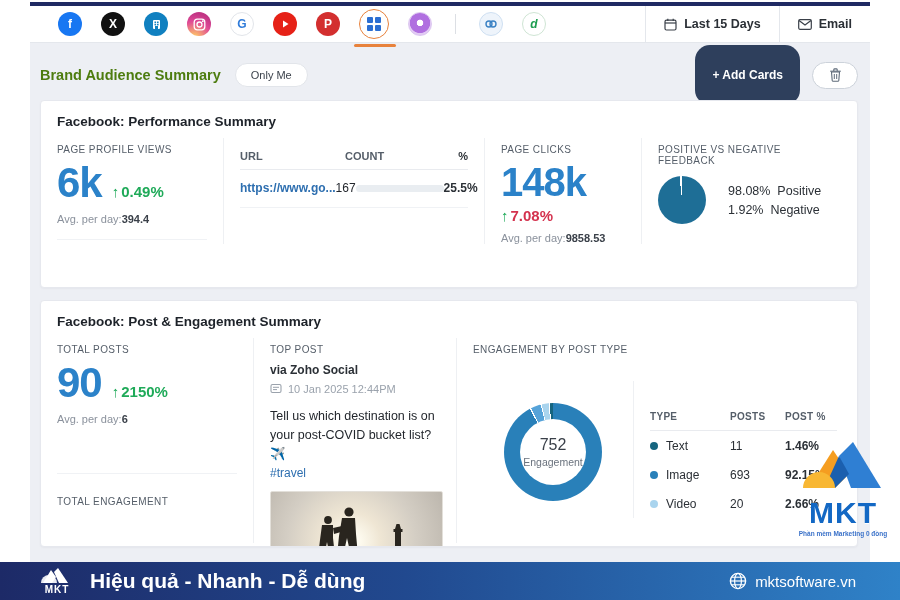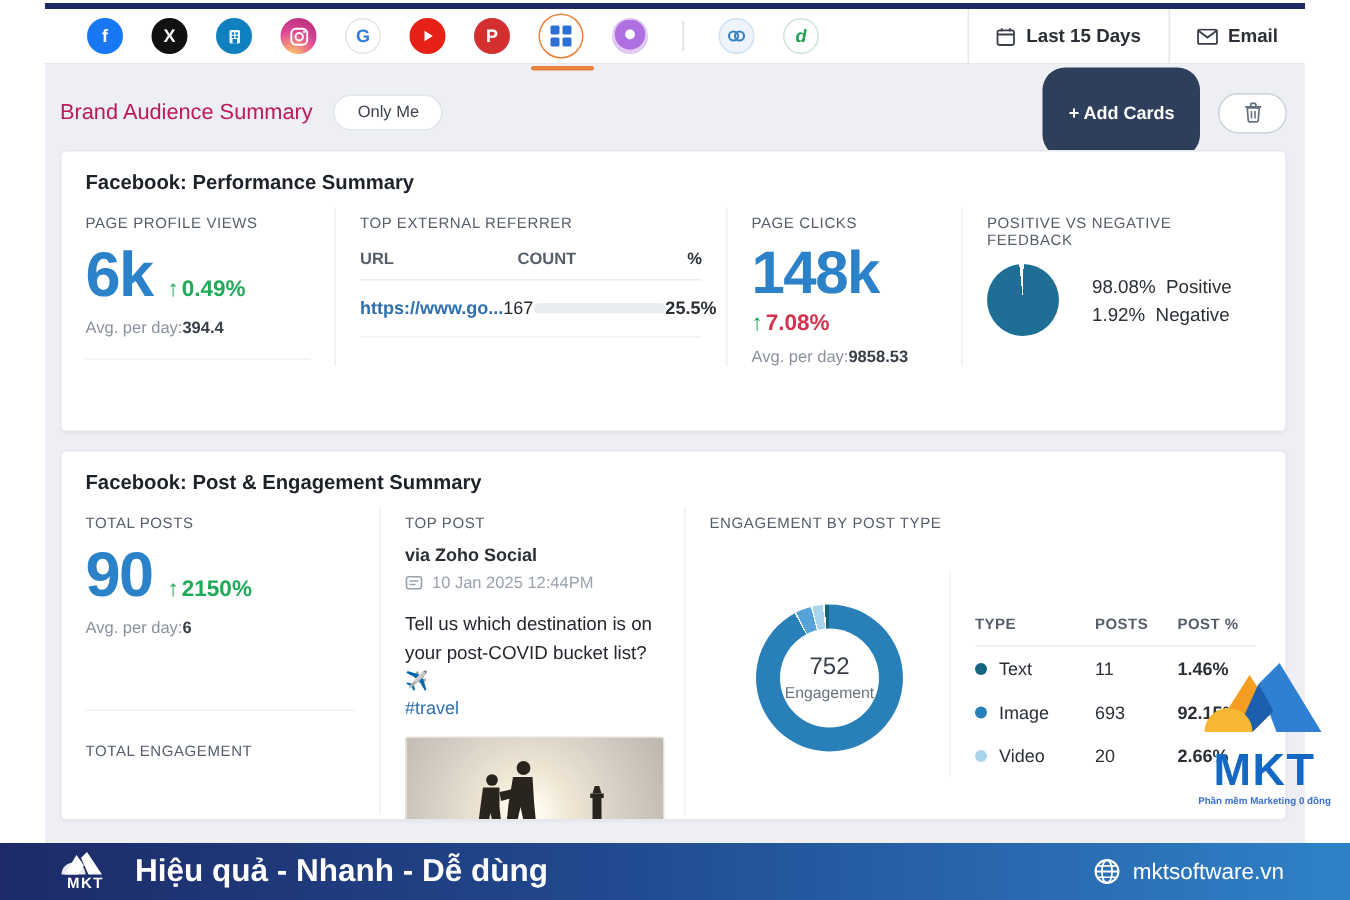--- a/index.html
+++ b/index.html
@@ -29,21 +29,21 @@
   .net-mast{background:radial-gradient(circle at 50% 45%,#fff 0 18%,#b06fe0 22% 60%,#e2cbf4 64%);border:1px solid #dcc6f0}
   .net-link{background:#eef4fb;border:1px solid #cfe0f2}
   .net-d{background:#fff;border:1px solid #cfe5d4;color:#1e9e50;font-style:italic}
   .net-divider{width:1px;height:20px;background:#dcdfe4;margin:0 4px}
   .topbar-right{margin-left:auto;display:flex;align-items:stretch;height:100%}
   .tb-btn{display:flex;align-items:center;gap:7px;padding:0 18px;border-left:1px solid #e4e7ec;font-size:12.5px;font-weight:bold;color:#2b3036;cursor:pointer;background:#fff}
   .tb-btn svg{display:block}
 
   
   .sum-row{position:absolute;left:40px;right:42px;top:60px;height:30px;display:flex;align-items:center}
-  .sum-title{font-size:14.5px;font-weight:normal;color:#be185d}
+  .sum-title{font-size:14.5px;font-weight:bold;color:#4d7c0f}
   .pill{margin-left:14px;background:#fff;border:1px solid #e2e5ea;border-radius:14px;padding:5px 15px;font-size:11px;color:#3c434c;cursor:pointer}
   .sum-actions{margin-left:auto;display:flex;align-items:center;gap:12px}
   .add-cards{background:#2e3f5c;color:#fff;border:none;border-radius:15px;padding:23px 17px;font-size:12px;font-weight:bold;cursor:pointer;font-family:inherit}
   .trash-btn{background:#fff;border:1px solid #ccd2da;border-radius:15px;width:46px;height:27px;display:flex;align-items:center;justify-content:center;cursor:pointer}
 
   
   .card{position:absolute;left:40px;right:42px;background:#fff;border:1px solid #e6e8ee;border-radius:4px;box-shadow:0 1px 2px rgba(20,30,50,.04)}
   .card-title{font-size:13.5px;font-weight:bold;color:#1d2229;padding:13px 16px 9px}
   .card1{top:100px;height:188px}
   .card2{top:300px;height:247px;overflow:hidden}
@@ -220,21 +220,20 @@
       <div class="sec-label">PAGE PROFILE VIEWS</div>
       <div class="big-row">
         <span class="big-num">6k</span>
         <span class="chg chg-green"><span class="arr">↑</span><span>0.49%</span></span>
       </div>
       <div class="avg"><span>Avg. per day:</span><b>394.4</b></div>
       <div class="col-rule"></div>
     </div>
 
     <div class="col" style="width:261px">
-      <div class="sec-label">TOP EXTERNAL REFERRER</div>
       <div class="ref-head">
         <span class="c-url">URL</span>
         <span class="c-count">COUNT</span>
         <span class="c-bar"></span>
         <span class="c-pct">%</span>
       </div>
       <div class="ref-row">
         <span class="c-url"><a class="ref-link">https://www.go...</a></span>
         <span class="c-count">167</span>
         <span class="c-bar">

